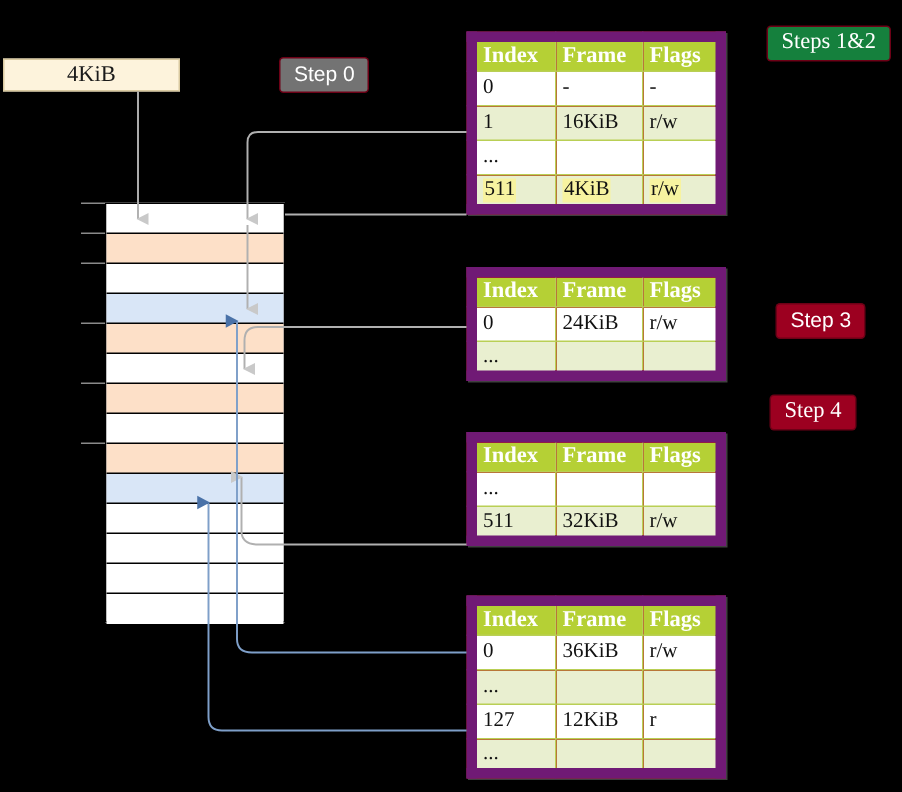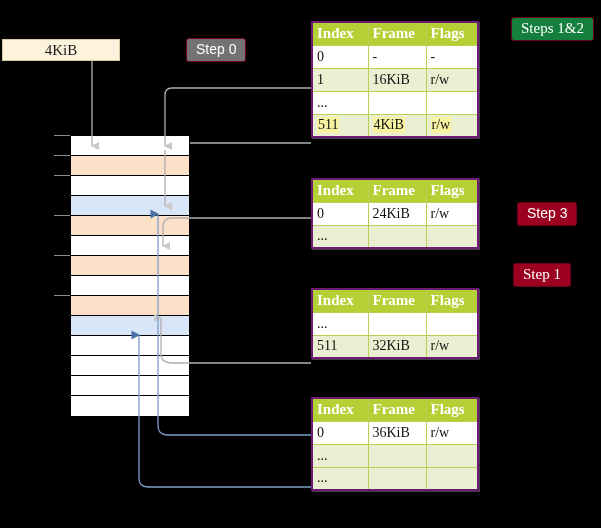--- a/index.html
+++ b/index.html
@@ -40,21 +40,21 @@
     box-sizing:border-box;
   }
 
   
   .ptable{
     position:absolute;
     border-collapse:collapse;
     background:#b91c1c;
     font-size:14px;
     box-sizing:border-box;
-    border:2px solid #701a75;
+    border:7px solid #701a75;
     box-shadow:1px 1px 0 rgba(255,255,255,.25);
   }
   .ptable td,.ptable th{
     border:1px solid #b9cf55;
     padding:1px 4px;
     height:23px;
     box-sizing:border-box;
     color:#111;
     font-weight:normal;
     text-align:left;
@@ -224,34 +224,39 @@
           <tr class="plain">
             <td class="c-index">0</td>
             <td class="c-frame">36KiB</td>
             <td class="c-flags">r/w</td>
           </tr>
           <tr class="alt">
             <td class="c-index">...</td>
             <td class="c-frame"></td>
             <td class="c-flags"></td>
           </tr>
+          <tr class="plain">
+            <td class="c-index">127</td>
+            <td class="c-frame">12KiB</td>
+            <td class="c-flags">r</td>
+          </tr>
           <tr class="alt">
             <td class="c-index">...</td>
             <td class="c-frame"></td>
             <td class="c-flags"></td>
           </tr>
         </tbody>
       </table>
     </div>
 
   <div id="badges-host">
       <div class="step-badge sans" style="left: 187px; top: 39px; background: #737373;">Step 0</div>
       <div class="step-badge" style="left: 512px; top: 18px; background: #15803d;">Steps 1&amp;2</div>
       <div class="step-badge sans" style="left: 518px; top: 158px; background: rgb(156, 0, 32); margin-top: 45px;">Step 3</div>
-      <div class="step-badge" style="left: 514px; top: 264px; background: rgb(156, 0, 32);">Step 1</div>
+      <div class="step-badge" style="left: 514px; top: 264px; background: rgb(156, 0, 32);">Step 4</div>
     </div>
 
   <svg id="wires" viewBox="0 0 601 528">
     <defs>
       <marker id="grayArrowDown" markerWidth="10" markerHeight="10" refX="5" refY="8" orient="auto" markerUnits="userSpaceOnUse">
         <path d="M1,1 L9,1 L5,9 Z" fill="#c9c9c9"></path>
       </marker>
       <marker id="grayArrowUp" markerWidth="10" markerHeight="10" refX="5" refY="8" orient="auto" markerUnits="userSpaceOnUse">
         <path d="M1,1 L9,1 L5,9 Z" fill="#c9c9c9"></path>
       </marker>

